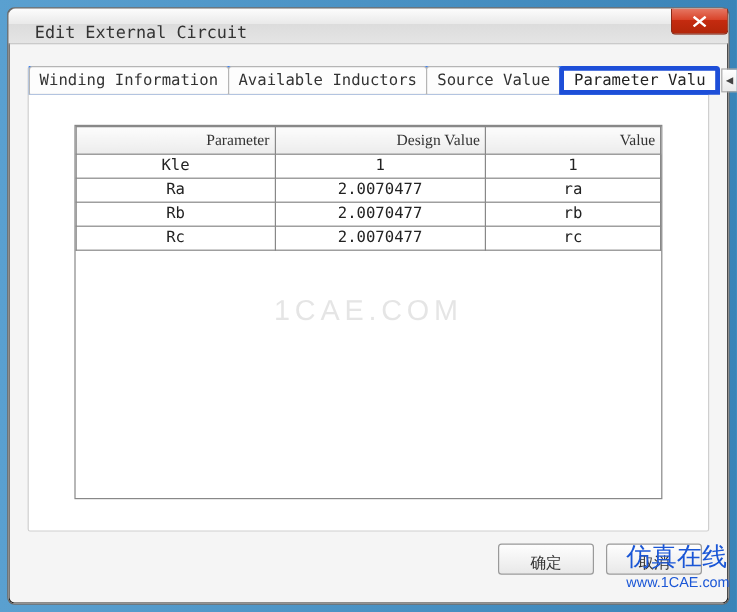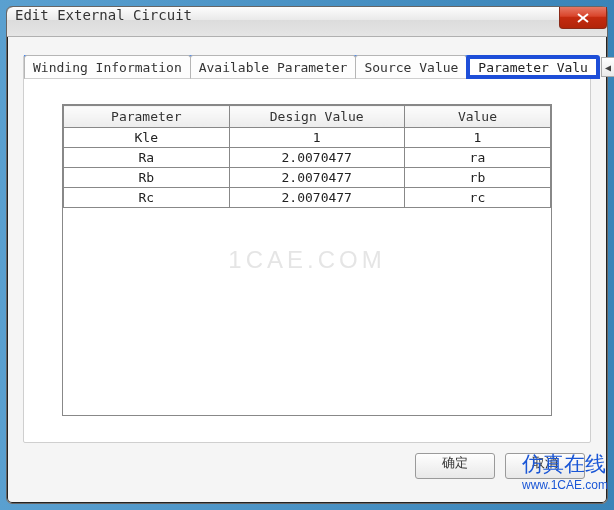--- a/index.html
+++ b/index.html
@@ -21,22 +21,22 @@
     background: #f5f5f5;
     box-shadow: 0 0 0 1px #222 inset;
   }
   .titlebar {
     height: 30px;
     background: linear-gradient(to bottom, #fdfdfd, #e9e9e9 45%, #dcdcdc 46%, #e5e5e5);
     border-top-left-radius: 6px;
     border-top-right-radius: 6px;
     border-bottom: 1px solid #b0b0b0;
     display: flex;
-    align-items: flex-start;
-    padding-left: 8px;
+    align-items: flex-end;
+    padding-left: 22px;
     position: relative;
   }
   .titlebar span { color: #333; font-family: SimSun, monospace; font-size: 14px; }
   .close-btn {
     position: absolute;
     right: 0; top: 0;
     width: 48px; height: 22px;
     background: linear-gradient(to bottom, #e67864, #d9442a 45%, #c52b10 46%, #b22509);
     border: 1px solid #8a2a18;
     border-top: none;
@@ -112,23 +112,24 @@
     width: 100%;
     border-collapse: collapse;
     table-layout: fixed;
     font-family: SimSun, monospace;
     font-size: 13px;
   }
   table.data th {
     border: 1px solid #888;
     background: linear-gradient(#fcfcfc,#ececec);
     font-weight: normal;
-    padding: 3px 16px;
-    text-align: center;
+    padding: 3px 4px;
+    text-align: right;
     color: #333;
+    font-family: Liberation Serif, serif;
   }
   table.data td {
     border: 1px solid #888;
     padding: 2px 4px;
     text-align: center;
     color: #222;
     height: 20px;
     white-space: nowrap;
     overflow: hidden;
     font-family: SimSun, monospace;
@@ -142,21 +143,21 @@
     right: 14px; bottom: 14px;
     display: flex; gap: 10px;
   }
   .btn {
     width: 80px; height: 26px;
     border: 1px solid #9a9a9a;
     background: linear-gradient(#fefefe,#e8e8e8);
     border-radius: 3px;
     font-family: SimSun, serif;
     font-size: 13px;
-    display: flex; align-items: flex-start; justify-content: center;
+    display: flex; align-items: flex-end; justify-content: center;
     color: #333;
   }
 
   .wm1 {
     position: absolute;
     left: 50%; top: 50%;
     transform: translate(-50%,-50%);
     font-size: 24px;
     font-family: Arial, sans-serif;
     font-weight: normal;
@@ -189,21 +190,21 @@
     </div>
   </div>
 
   <div class="client">
     <div class="groupbox">
       <div class="tabs">
         <div class="tab">
             <span>Winding Information</span>
           </div>
         <div class="tab">
-            <span>Available Parameter</span>
+            <span>Available Inductors</span>
           </div>
         <div class="tab">
             <span>Source Value</span>
           </div>
         <div class="tab active">
             <span>Parameter Valu</span>
           </div>
         <div class="tab-scroll">
           <div class="tab-arrow">
               <span>◀</span>

